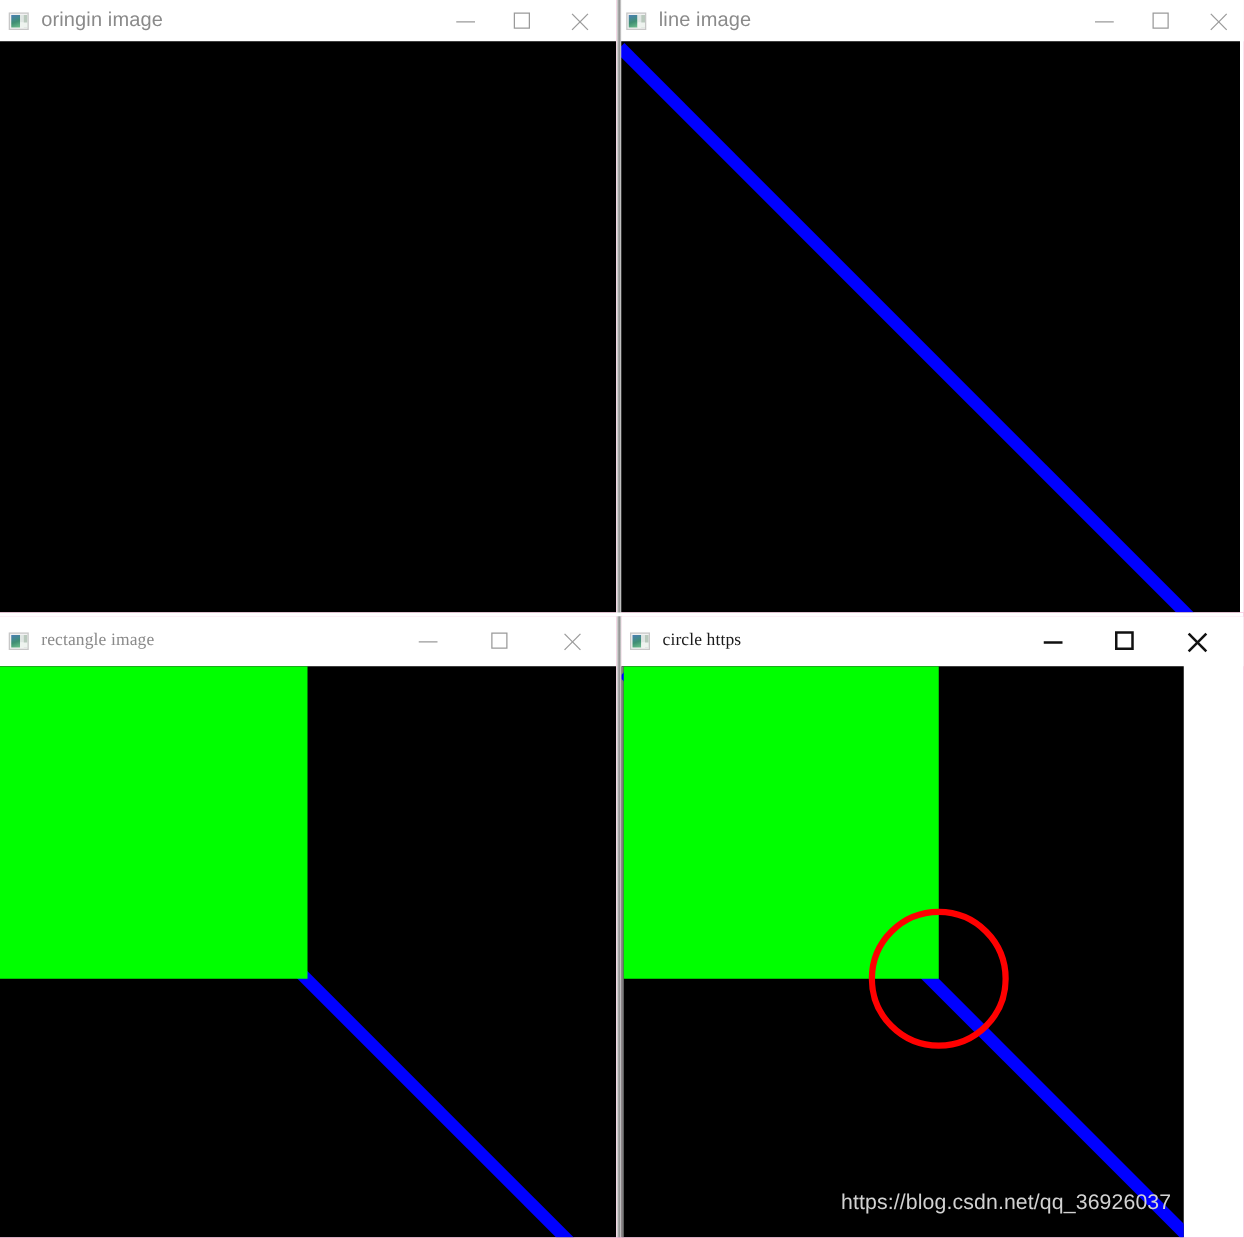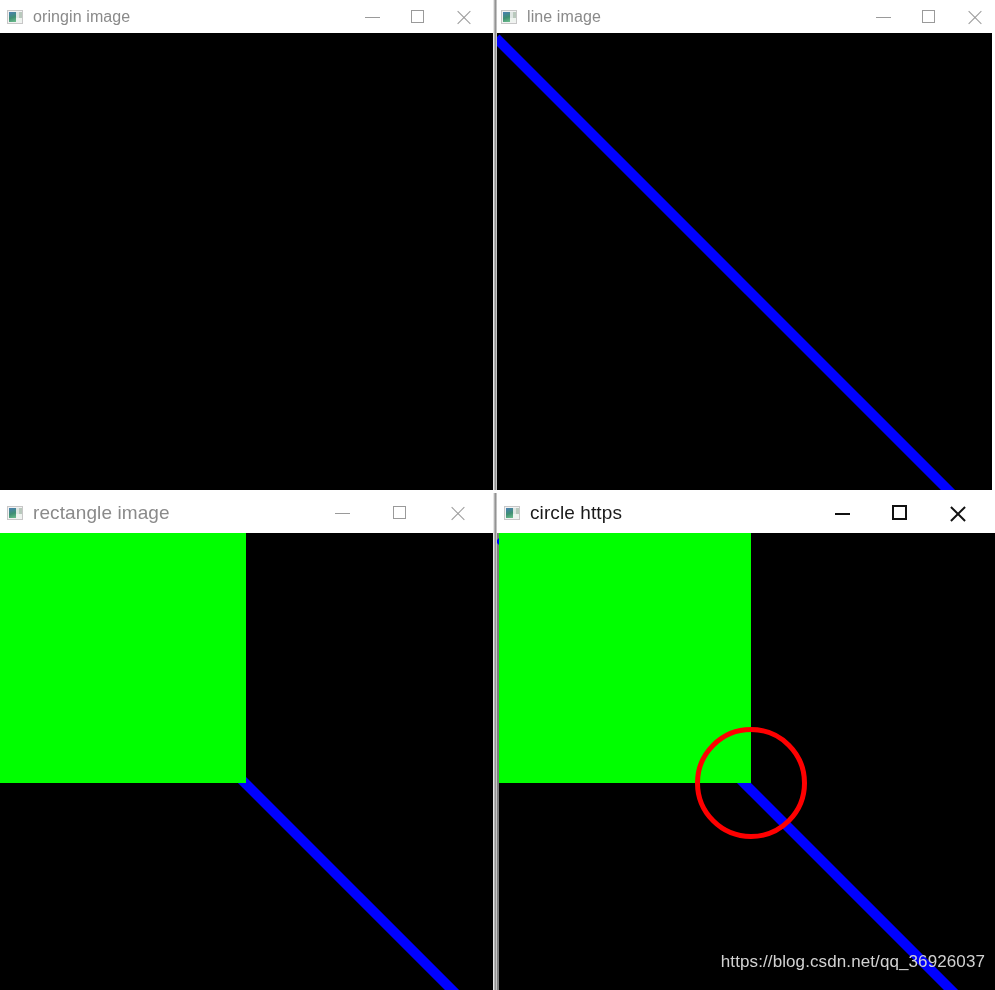--- a/index.html
+++ b/index.html
@@ -96,21 +96,21 @@
     background: #eef3ef;
   }
 
   .win-title {
     font-size: 16px;
     color: #8a8a8a;
     letter-spacing: 0.1px;
     white-space: nowrap;
   }
   .window.active .win-title { color: #1a1a1a; }
-  .win-bl .win-title, .win-br .win-title { font-size: 19px; }
+  .win-bl .win-title, .win-br .win-title { font-size: 14px; font-family: Liberation Serif, serif; }
 
   .win-controls {
     margin-left: auto;
     display: flex;
     align-items: center;
     height: 100%;
   }
   .ctl {
     width: 46px;
     height: 100%;
@@ -165,21 +165,21 @@
 
   
   .canvas {
     position: relative;
     background: #000000;
     overflow: hidden;
   }
   .win-tl .canvas { width: 493px; height: 457px; }
   .win-tr .canvas { width: 498px; height: 457px; }
   .win-bl .canvas { width: 493px; height: 457px; }
-  .win-br .canvas { width: 498px; height: 457px; }
+  .win-br .canvas { width: 438px; height: 457px; padding-left: 12px; }
 
   
   .canvas-ledge {
     position: absolute;
     left: 0; top: 0;
     width: 2px; height: 100%;
     background: #7d7d7d;
   }
 
   .shape {

